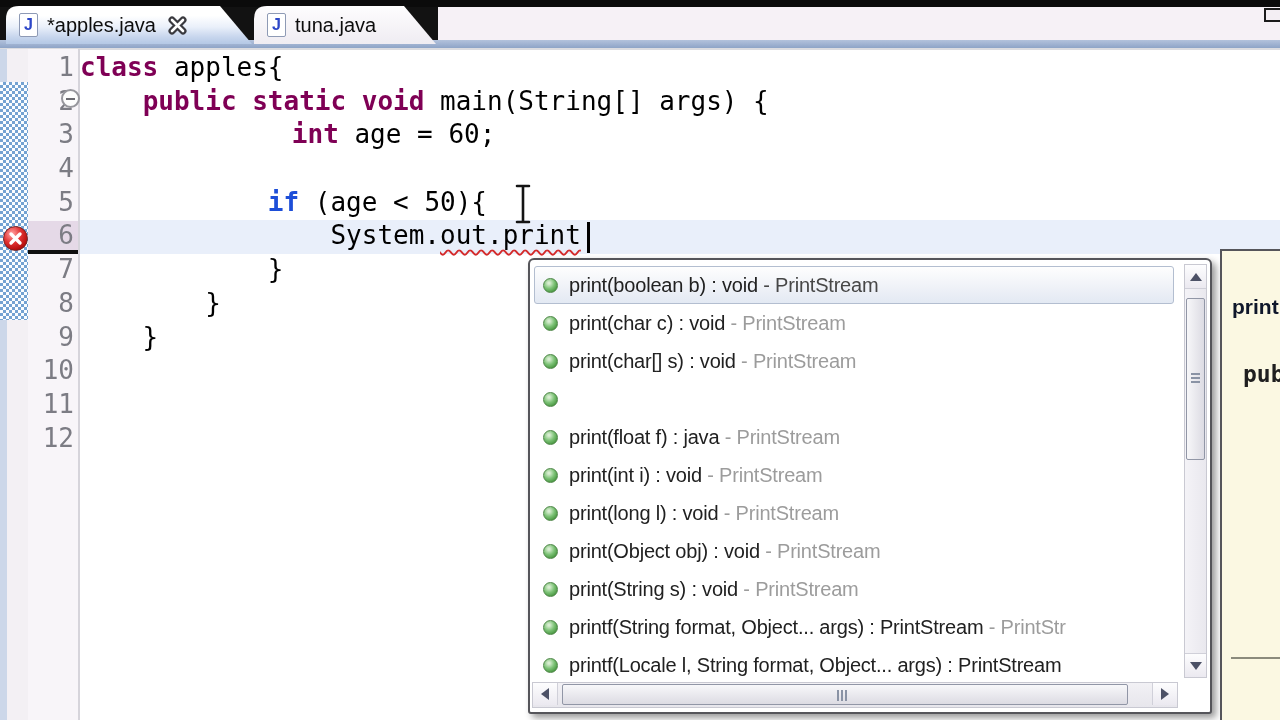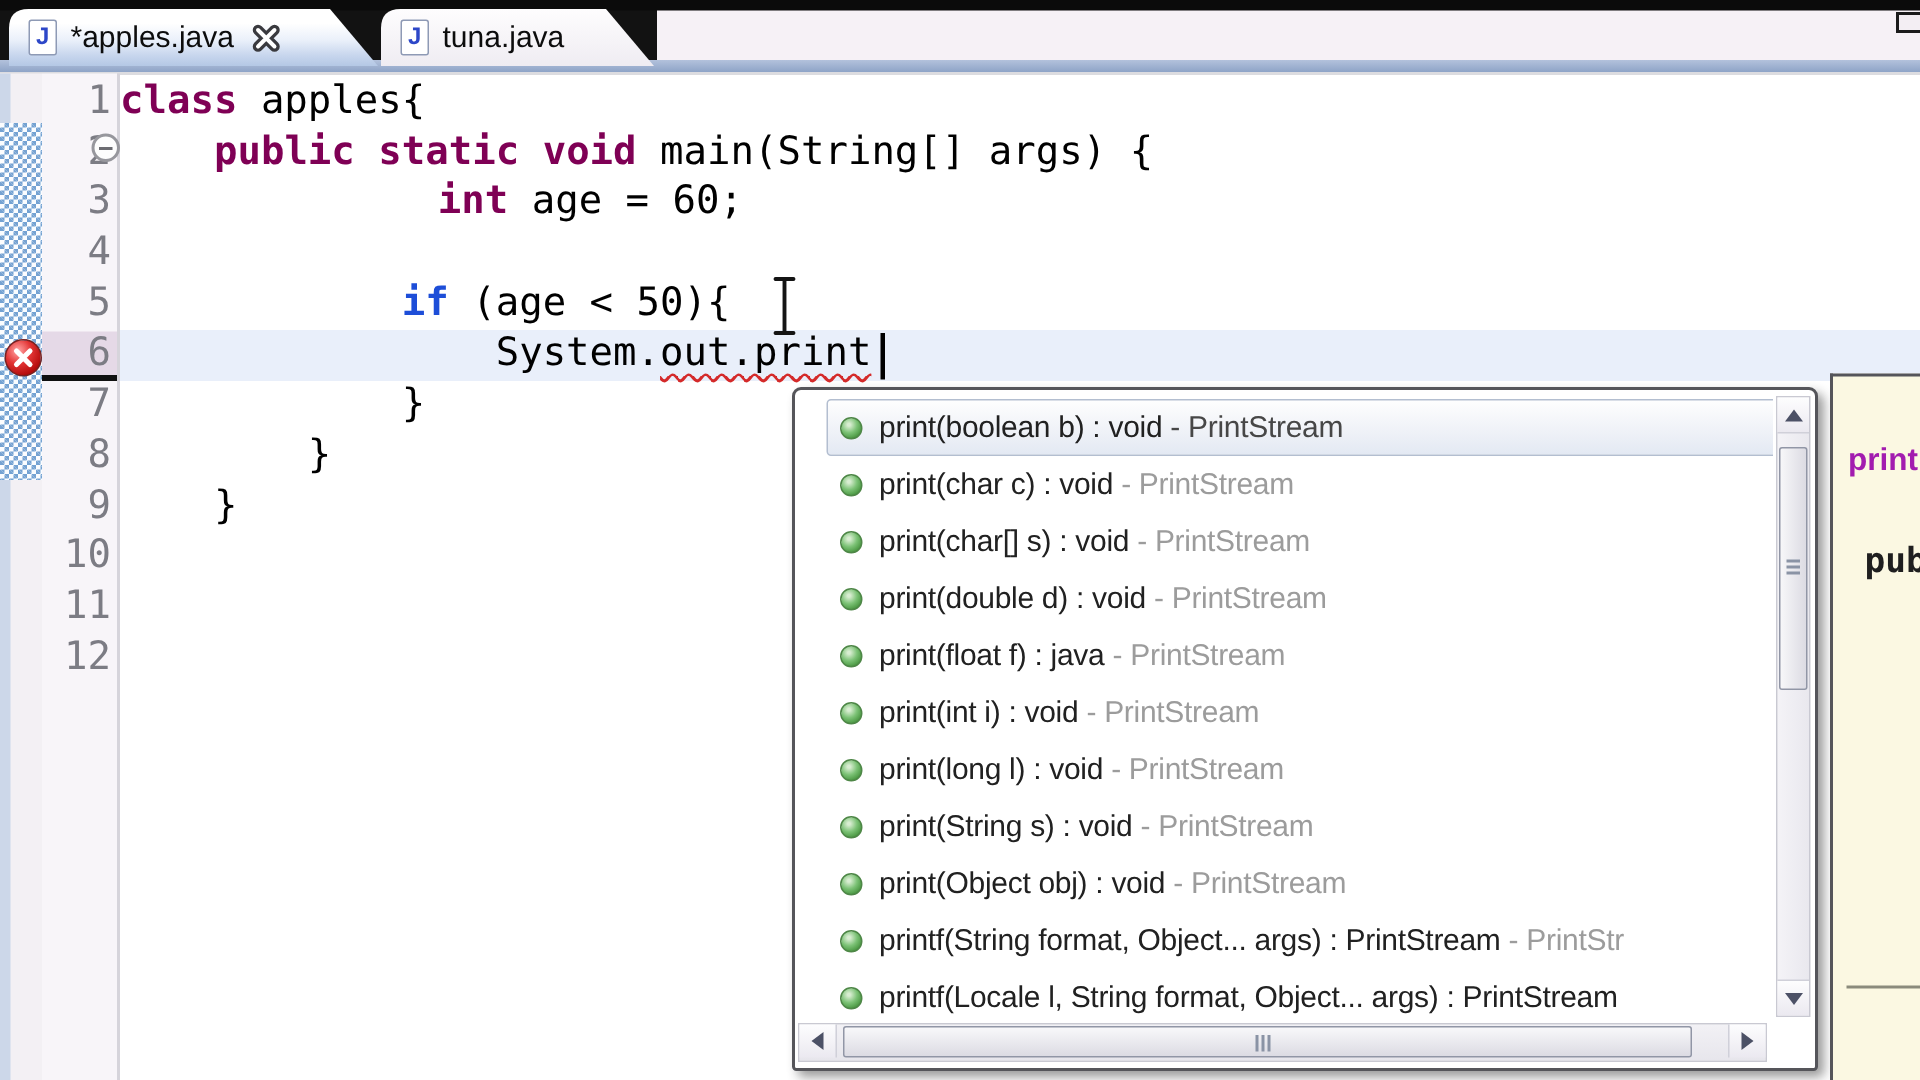--- a/index.html
+++ b/index.html
@@ -62,21 +62,21 @@
   .caret{position:absolute;left:587px;top:222px;width:3px;height:31px;background:#000;}
   .ibeam{position:absolute;left:511px;top:183px;}
 
   
   .popup{position:absolute;left:528px;top:258px;width:680px;height:452px;background:#ffffff;
      border:2px solid #55555a;border-radius:6px 6px 3px 3px;
      box-shadow:4px 4px 7px rgba(30,30,30,.45);box-sizing:content-box;}
   .plist{position:absolute;left:0;top:0;width:652px;height:420px;overflow:hidden;
      padding:6px 0 0 4px;box-sizing:border-box;}
   .crow{display:flex;align-items:center;height:38px;padding-left:8px;gap:11px;
-     white-space:nowrap;overflow:hidden;width:640px;border:1px solid transparent;box-sizing:border-box;margin-left:17px;}
+     white-space:nowrap;overflow:hidden;width:640px;border:1px solid transparent;box-sizing:border-box;}
   .crow.selected{background:linear-gradient(180deg,#fefefe,#eef1f7 60%,#e3e9f3);
      border:1px solid #b3bed0;border-radius:3px;}
   .mball{width:15px;height:15px;border-radius:50%;flex:none;box-sizing:border-box;
      background:radial-gradient(circle at 38% 32%,#d8edd1 8%,#7cc276 45%,#47953f 80%,#356f32);
      border:1px solid #4e8747;}
   .ctext{font-size:20px;letter-spacing:-0.2px;}
   .cmain{color:#212121;}
   .csuffix{color:#9c9c9c;}
   .crow.selected .csuffix{color:#474747;}
 
@@ -106,21 +106,21 @@
   .hbtn.left{left:0;border-right:1px solid #d0d0d9;}
   .hbtn.right{right:0;border-left:1px solid #d0d0d9;}
   .hthumb{position:absolute;left:29px;top:1px;width:566px;height:21px;border:1px solid #9196a6;
      border-radius:2px;background:linear-gradient(#f8f8fa,#dcdbe3);box-sizing:border-box;}
   .hgrip{position:absolute;left:50%;top:5px;margin-left:-8px;display:flex;gap:2px;height:11px;}
   .hgrip i{display:block;width:2px;background:#8a93a5;}
 
   
   .infopanel{position:absolute;left:1220px;top:249px;width:60px;height:471px;background:#fbf8e2;
      border-left:2px solid #55555a;border-top:2px solid #55555a;box-sizing:content-box;}
-  .info-heading{position:absolute;left:10px;top:44px;font-weight:bold;font-size:21px;color:#a21caf;
+  .info-heading{position:absolute;left:10px;top:44px;font-weight:bold;font-size:21px;color:#0f172a;
      white-space:nowrap;}
   .info-snippet{position:absolute;left:21px;top:110px;font:bold 23px "DejaVu Sans Mono",monospace;
      color:#1f1f1f;white-space:nowrap;}
   .info-divider{position:absolute;left:9px;top:406px;width:51px;height:2px;background:#8b8b7c;}
 </style>
 </head>
 <body>
 
 <div id="stage">
 
@@ -210,41 +210,40 @@
         <div class="crow">
           <span class="mball"></span>
           <span class="ctext"><span class="cmain">print(char c) : void</span><span class="csuffix"> - PrintStream</span></span>
         </div>
         <div class="crow">
           <span class="mball"></span>
           <span class="ctext"><span class="cmain">print(char[] s) : void</span><span class="csuffix"> - PrintStream</span></span>
         </div>
         <div class="crow">
           <span class="mball"></span>
-          <span class="ctext"><span class="cmain">print(double d) : void</span><span class="csuffix"> - PrintStream</span></span>
         </div>
         <div class="crow">
           <span class="mball"></span>
           <span class="ctext"><span class="cmain">print(float f) : java</span><span class="csuffix"> - PrintStream</span></span>
         </div>
         <div class="crow">
           <span class="mball"></span>
           <span class="ctext"><span class="cmain">print(int i) : void</span><span class="csuffix"> - PrintStream</span></span>
         </div>
         <div class="crow">
           <span class="mball"></span>
           <span class="ctext"><span class="cmain">print(long l) : void</span><span class="csuffix"> - PrintStream</span></span>
         </div>
         <div class="crow">
           <span class="mball"></span>
+          <span class="ctext"><span class="cmain">print(Object obj) : void</span><span class="csuffix"> - PrintStream</span></span>
+        </div>
+        <div class="crow">
+          <span class="mball"></span>
           <span class="ctext"><span class="cmain">print(String s) : void</span><span class="csuffix"> - PrintStream</span></span>
-        </div>
-        <div class="crow">
-          <span class="mball"></span>
-          <span class="ctext"><span class="cmain">print(Object obj) : void</span><span class="csuffix"> - PrintStream</span></span>
         </div>
         <div class="crow">
           <span class="mball"></span>
           <span class="ctext"><span class="cmain">printf(String format, Object... args) : PrintStream</span><span class="csuffix"> - PrintStr</span></span>
         </div>
         <div class="crow">
           <span class="mball"></span>
           <span class="ctext"><span class="cmain">printf(Locale l, String format, Object... args) : PrintStream</span><span class="csuffix"></span></span>
         </div>
       </div>

